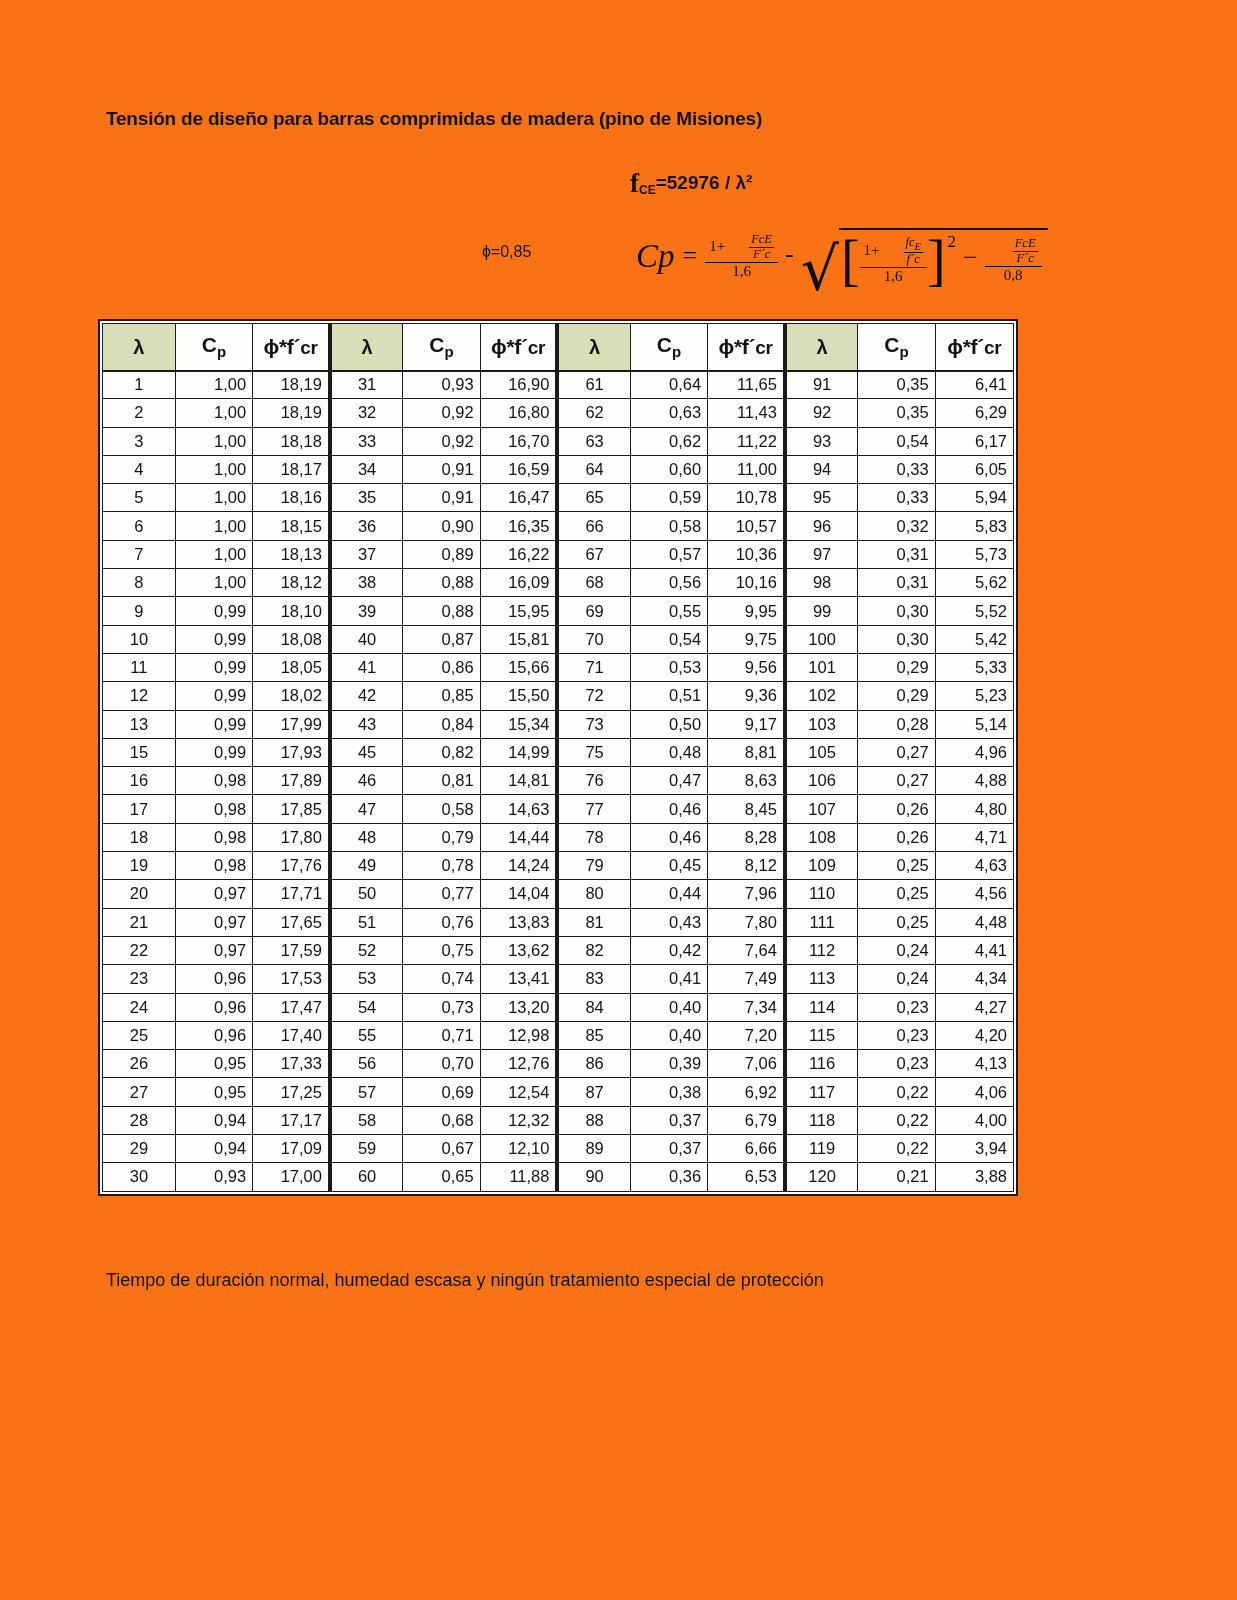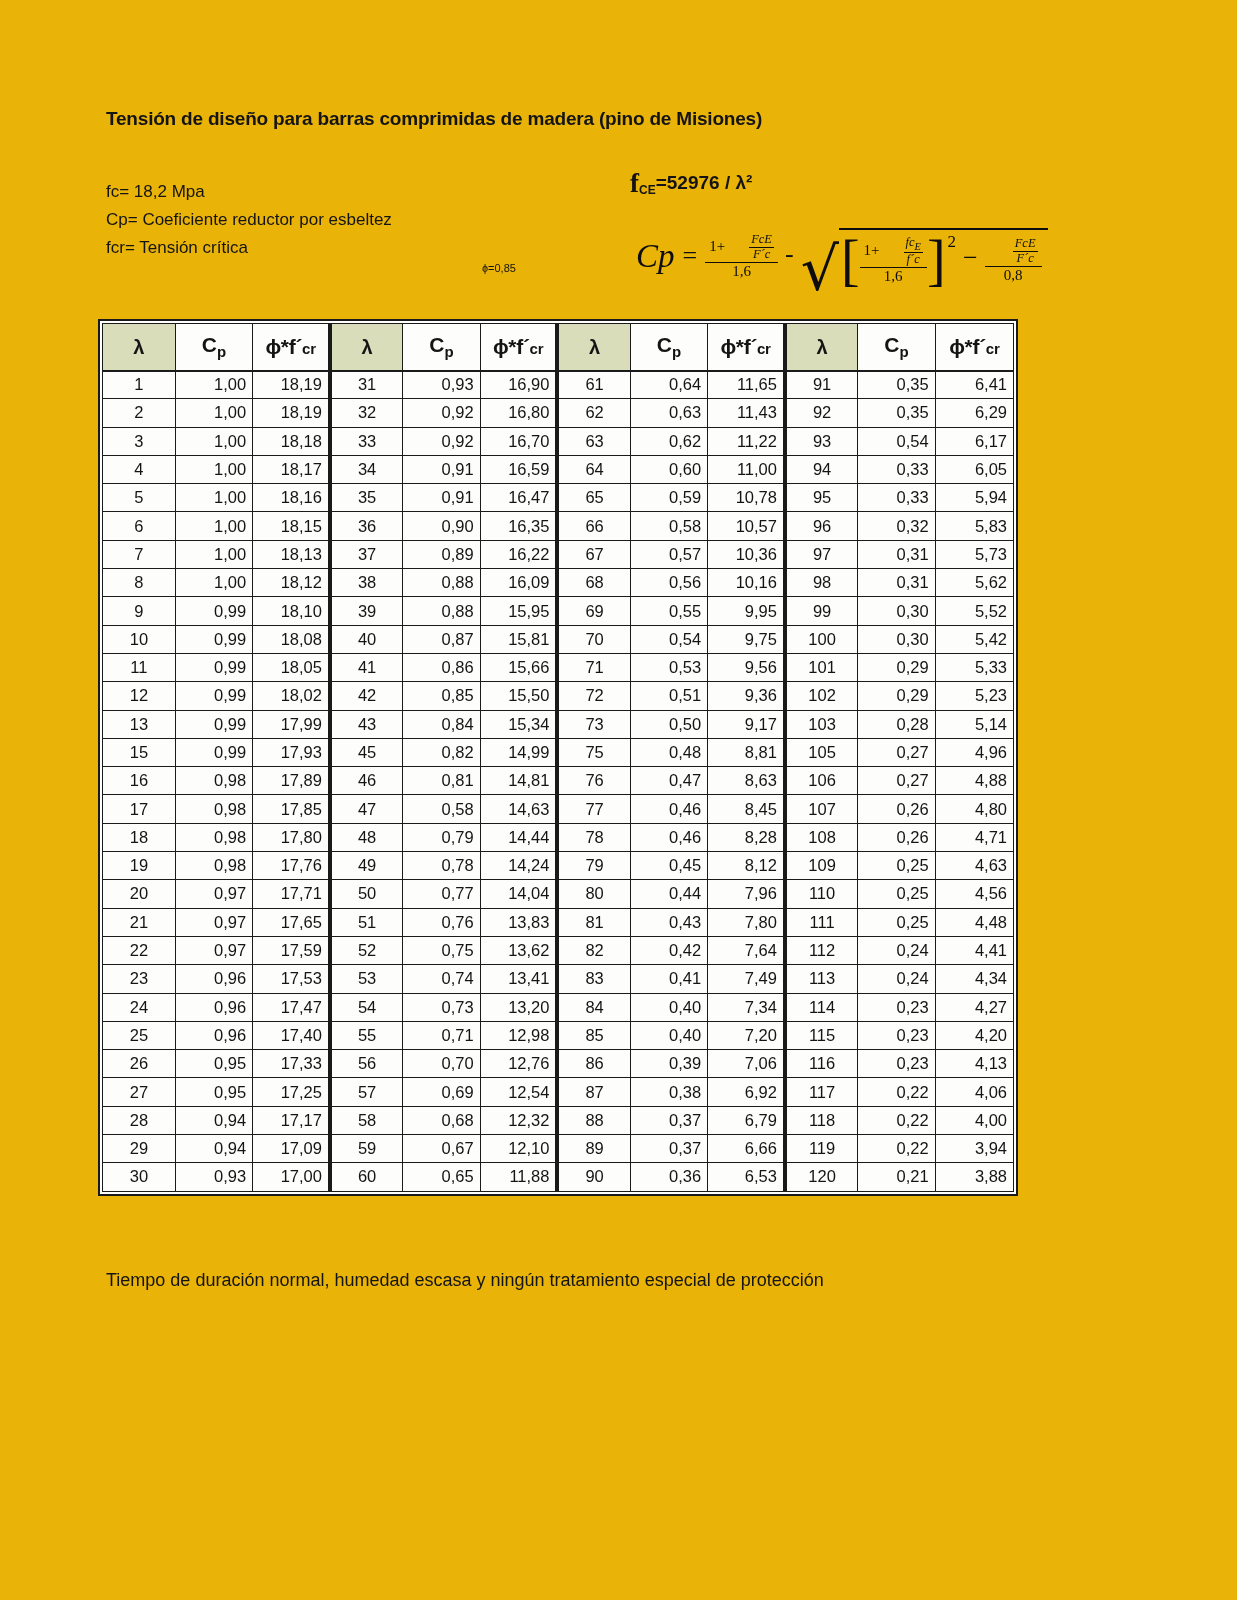--- a/index.html
+++ b/index.html
@@ -13,21 +13,21 @@
     position: relative;
     font-family: "Liberation Sans", sans-serif;
     color: #141414;
     overflow: hidden;
   }
   .page {
     position: absolute;
     left: 0; top: 0;
     width: 1237px;
     height: 1600px;
-    background: #eab308;
+    background: #f97316;
   }
 
   
   .title {
     position: absolute;
     left: 106px;
     top: 108px;
     font-size: 19px;
     font-weight: bold;
     letter-spacing: -0.2px;
@@ -39,23 +39,22 @@
     top: 178px;
     font-size: 17px;
     line-height: 28px;
   }
   .legend div { white-space: nowrap; }
 
   .phi-val {
     position: absolute;
     left: 482px;
     top: 243px;
-    font-size: 11px;
+    font-size: 16px;
     white-space: nowrap;
-    margin-top: 19px;
   }
 
   .fce {
     position: absolute;
     left: 630px;
     top: 172px;
     font-size: 18px;
     white-space: nowrap;
     text-align: center;
   }
@@ -186,43 +185,38 @@
     background: #d9ddba;
     text-align: center;
     font-weight: bold;
   }
   td.num { text-align: right; }
   
   .gsep-l { border-left: 4.5px solid #1a1a1a !important; }
   .hdr-lam-glyph { font-size: 20px; font-weight: bold; }
   .hdr-cp sub { font-size: 15px; }
   .hdr-phi { font-size: 19px; letter-spacing: -0.3px; }
-  .hdr-phi .cr { font-size: 15px; }
+  .hdr-phi .cr { font-size: 19px; }
 
   
   .footnote {
     position: absolute;
     left: 106px;
     top: 1270px;
     font-size: 18px;
     white-space: nowrap;
   }
 </style>
 </head>
 <body>
 
 <div class="page">
 
   <div class="title">Tensión de diseño para barras comprimidas de madera (pino de Misiones)</div>
 
-  <div class="legend">
-    <div>fc= 18,2 Mpa</div>
-    <div>Cp= Coeficiente reductor por esbeltez</div>
-    <div>fcr= Tensión crítica</div>
-  </div>
 
   <div class="phi-val">ɸ=0,85</div>
 
   <div class="fce">
     <span class="big">f</span><span class="sub">CE</span><span class="rest">=52976 / λ²</span>
   </div>
 
   <div class="formula">
     <span class="cp-lhs">Cp</span>
     <span class="eq">=</span>

